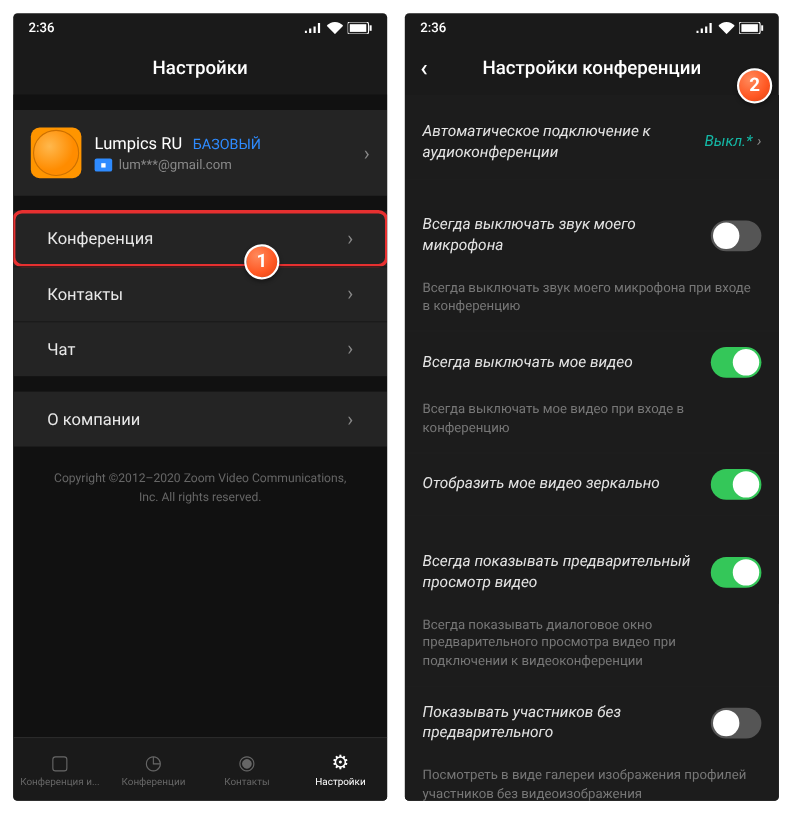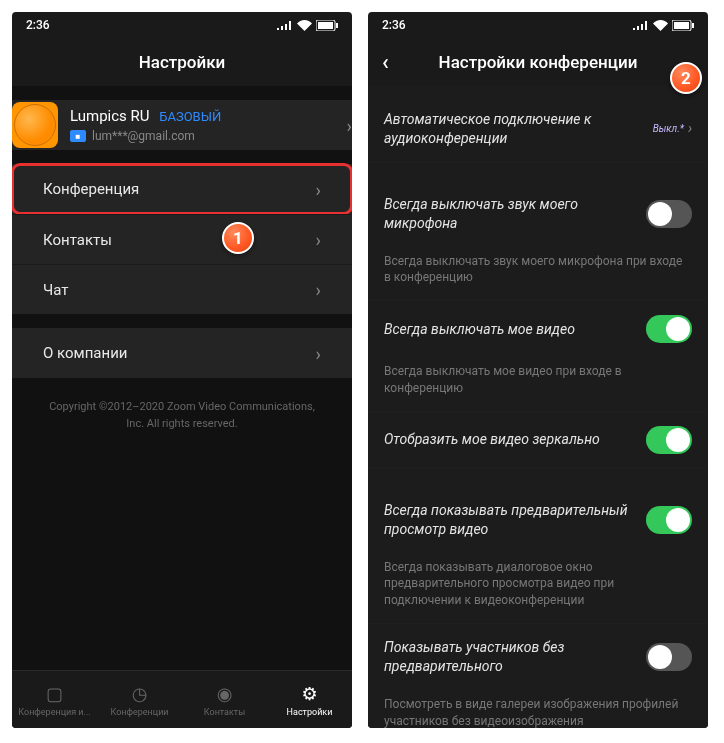--- a/index.html
+++ b/index.html
@@ -63,21 +63,21 @@
   font-size: 15px;
   position: relative;
   min-height: 50px;
 }
 .row + .row { border-top: 1px solid #1a1a1a; }
 .row .chev {
   margin-left: auto;
   color: #888;
   font-size: 18px;
 }
-.profile-row { padding: 0; }
+.profile-row { padding: 16px; }
 .avatar {
   width: 46px; height: 46px;
   border-radius: 8px;
   background: #ff9500;
   margin-right: 12px;
   display: flex;
   align-items: center;
   justify-content: center;
   position: relative;
   overflow: hidden;
@@ -138,21 +138,21 @@
 .setting-row {
   display: flex;
   align-items: center;
   padding: 14px 16px;
   color: #e4e4e4;
   font-size: 14px;
   line-height: 1.35;
   font-style: italic;
 }
 .setting-row .label { flex: 1; padding-right: 10px; }
-.setting-row .value { color: #c4b5fd; font-size: 10px; margin-right: 4px; }
+.setting-row .value { color: #14b8a6; font-size: 14px; margin-right: 4px; }
 .setting-desc {
   padding: 6px 16px 14px;
   color: #777;
   font-size: 12px;
   line-height: 1.4;
 }
 .divider { height: 1px; background: #1f1f1f; }
 .toggle {
   width: 46px; height: 28px;
   border-radius: 14px;

